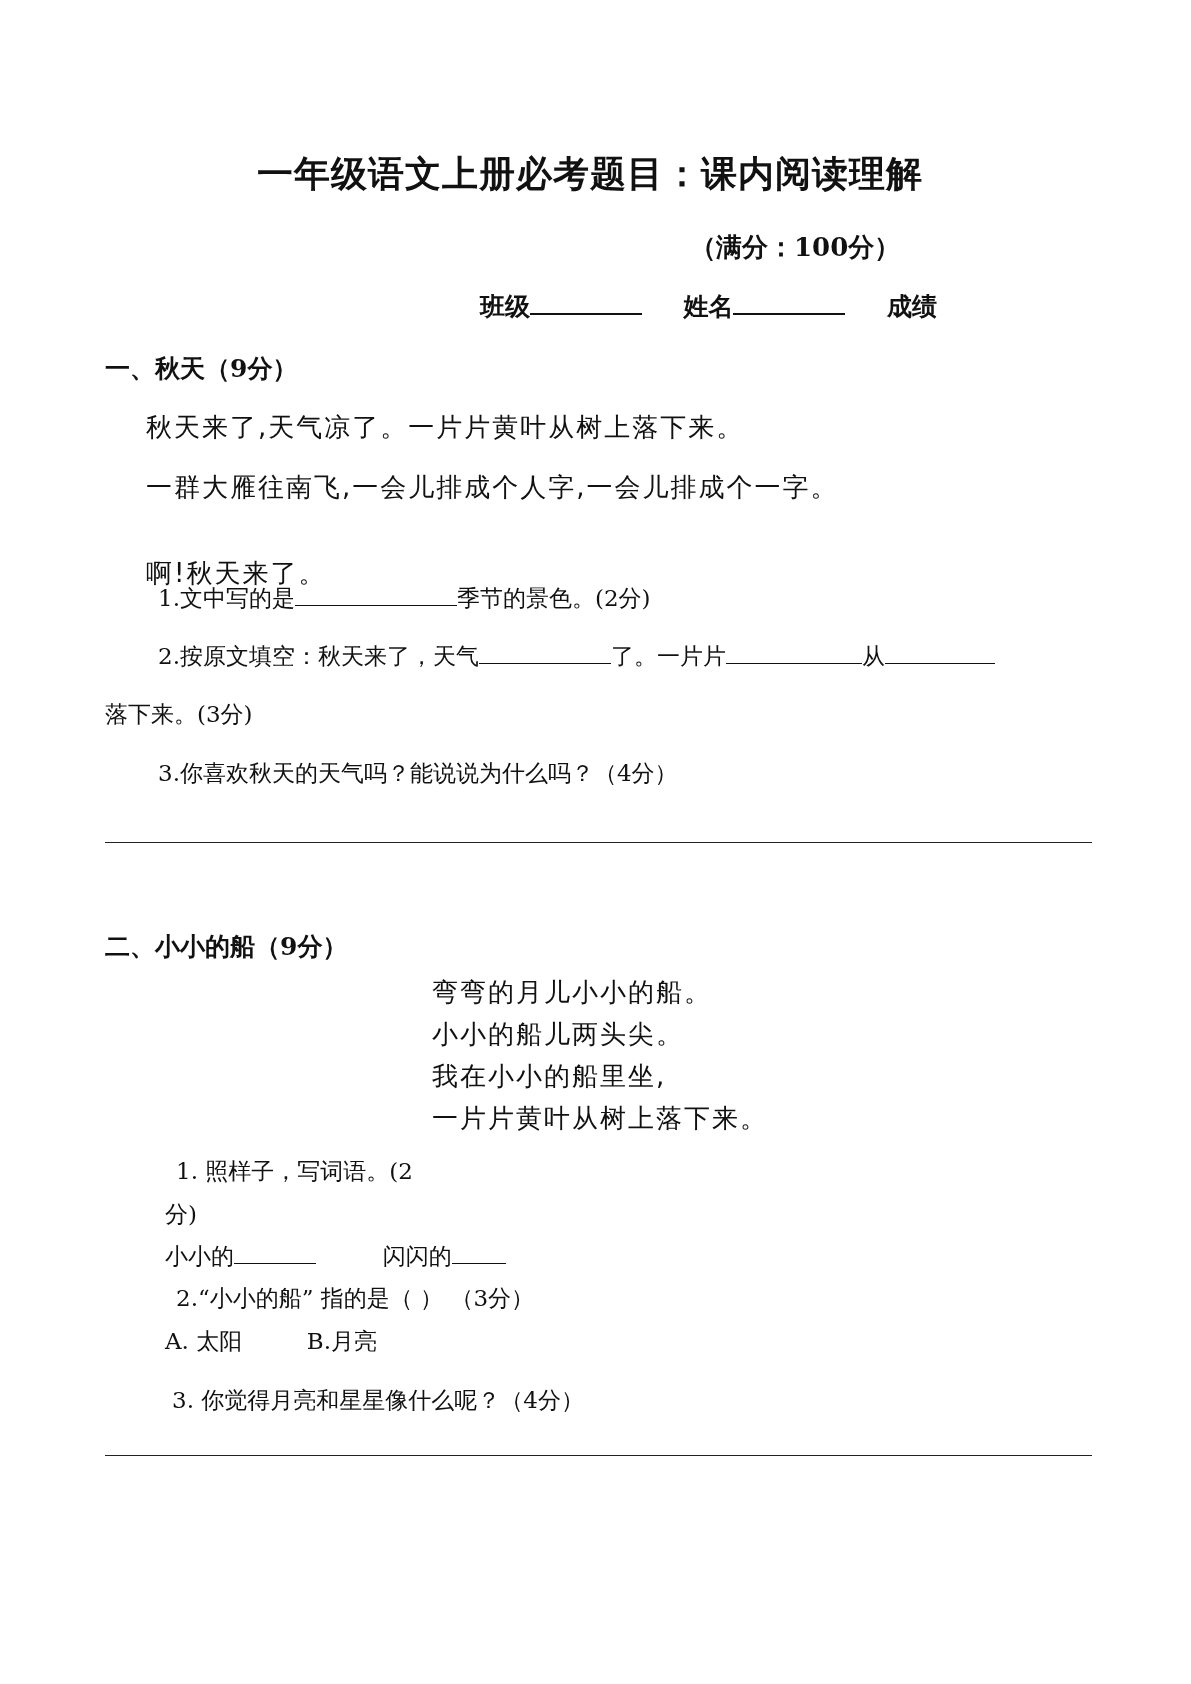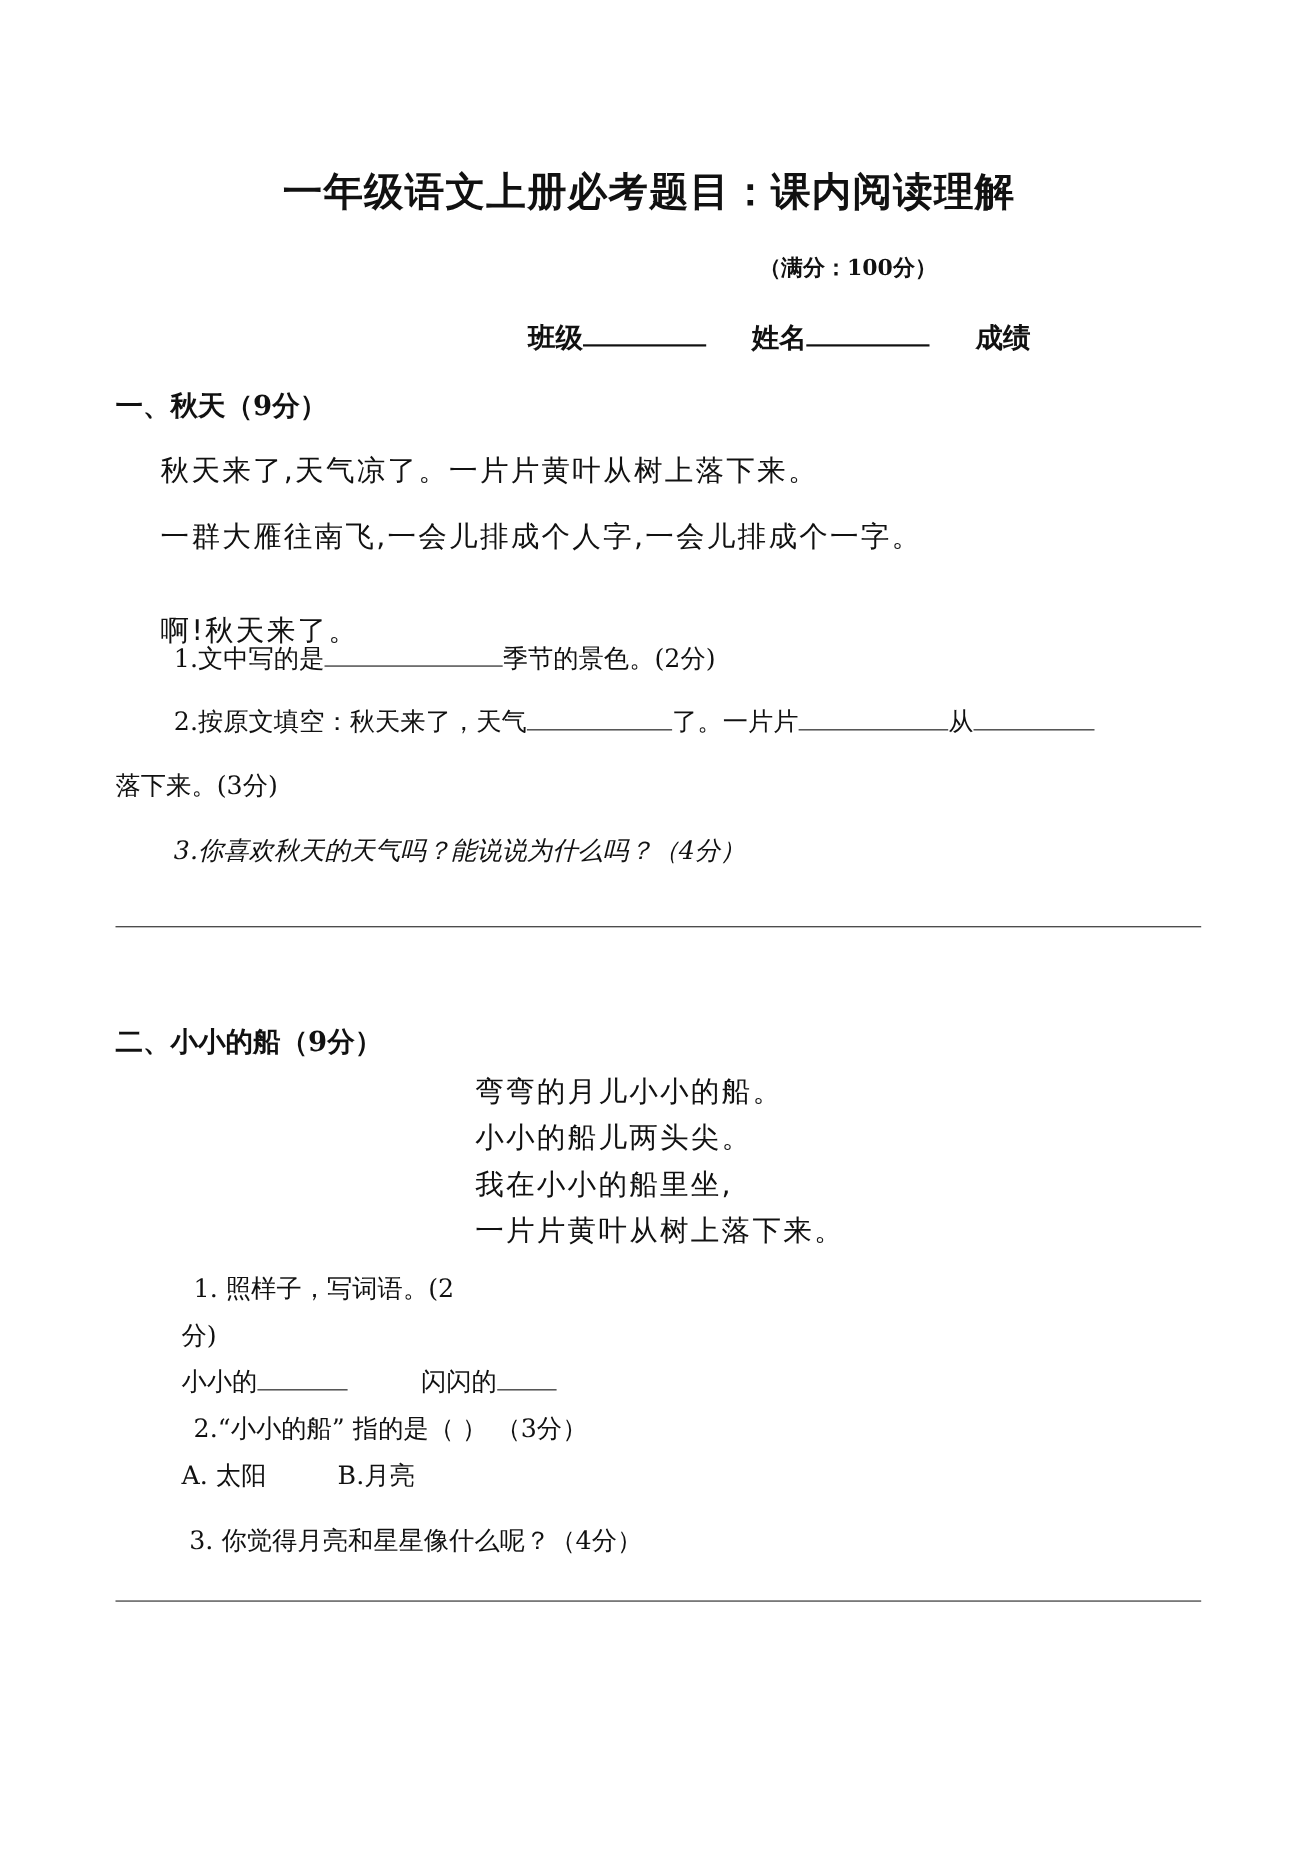--- a/index.html
+++ b/index.html
@@ -1,19 +1,19 @@
 <!DOCTYPE html>
 <html><head>
 <meta charset="utf-8">
 <style>
   html, body { margin: 0; padding: 0; background: #ffffff; }
   body { width: 1191px; height: 1684px; position: relative; overflow: hidden; color: #111; font-family: "DejaVu Serif", "Liberation Serif", serif; }
   .abs { position: absolute; white-space: nowrap; }
   .title { left: 0; width: 1180px; top: 150px; text-align: center; font-size: 36px; font-weight: bold; letter-spacing: 1px; }
-  .fullscore { left: 690px; top: 230px; font-size: 20px; font-weight: bold; }
+  .fullscore { left: 690px; top: 230px; font-size: 26px; font-weight: bold; }
   .infoline { left: 480px; top: 290px; font-size: 25px; font-weight: bold; }
   .infoline .blank { display: inline-block; border-bottom: 2px solid #111; height: 22px; vertical-align: baseline; }
   .sec { left: 105px; font-size: 25px; font-weight: bold; }
   .passage { font-size: 26px; letter-spacing: 2px; font-family: "DejaVu Sans", "Liberation Sans", sans-serif; }
   .q { font-size: 23px; }
   .blank { display: inline-block; border-bottom: 1.5px solid #111; height: 20px; }
   .answer-line { left: 105px; width: 987px; height: 0; border-top: 1.5px solid #222; }
 </style>
 </head>
 <body>
@@ -37,21 +37,21 @@
 
 <div class="abs q" style="left:158px; top:583px;">
   <span>1.文中写的是</span><span class="blank" style="width:162px;"></span><span>季节的景色。(2分)</span>
 </div>
 
 <div class="abs q" style="left:158px; top:641px;">
   <span>2.按原文填空：秋天来了，天气</span><span class="blank" style="width:132px;"></span><span>了。一片片</span><span class="blank" style="width:136px;"></span><span>从</span><span class="blank" style="width:110px;"></span>
 </div>
 <div class="abs q" style="left:105px; top:699px;">落下来。(3分)</div>
 
-<div class="abs q" style="left:158px; top:758px;font-style:italic;">3.你喜欢秋天的天气吗？能说说为什么吗？（4分）</div>
+<div class="abs q" style="left:158px; top:758px;">3.你喜欢秋天的天气吗？能说说为什么吗？（4分）</div>
 <div class="abs answer-line" style="top:842px;"></div>
 
 <div class="abs sec" style="top:930px;">二、小小的船（9分）</div>
 
 <div class="abs passage" style="left:432px; top:975px;">弯弯的月儿小小的船。</div>
 <div class="abs passage" style="left:432px; top:1017px;text-align:center;">小小的船儿两头尖。</div>
 <div class="abs passage" style="left:432px; top:1059px;">我在小小的船里坐,</div>
 <div class="abs passage" style="left:432px; top:1101px;">一片片黄叶从树上落下来。</div>
 
 <div class="abs q" style="left:176px; top:1156px;">1. 照样子，写词语。(2</div>

